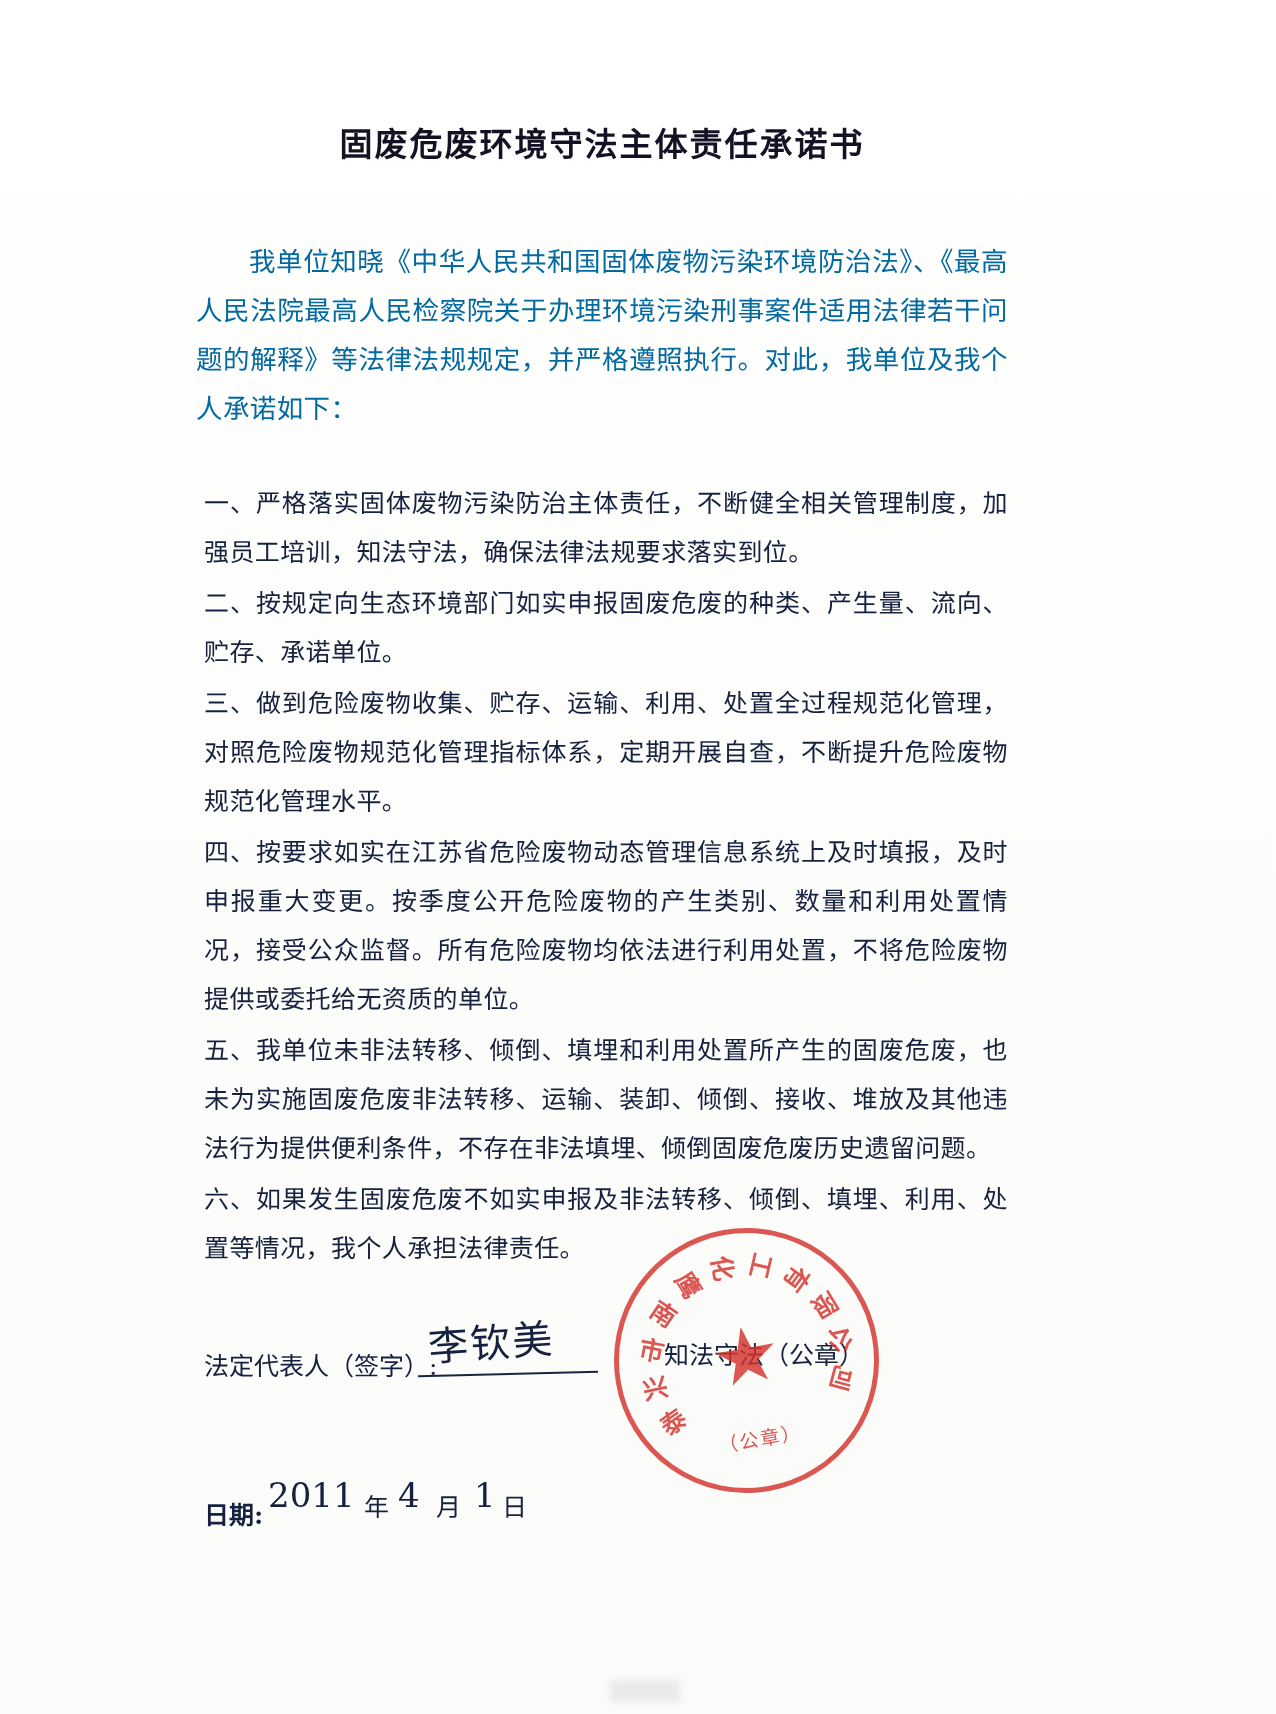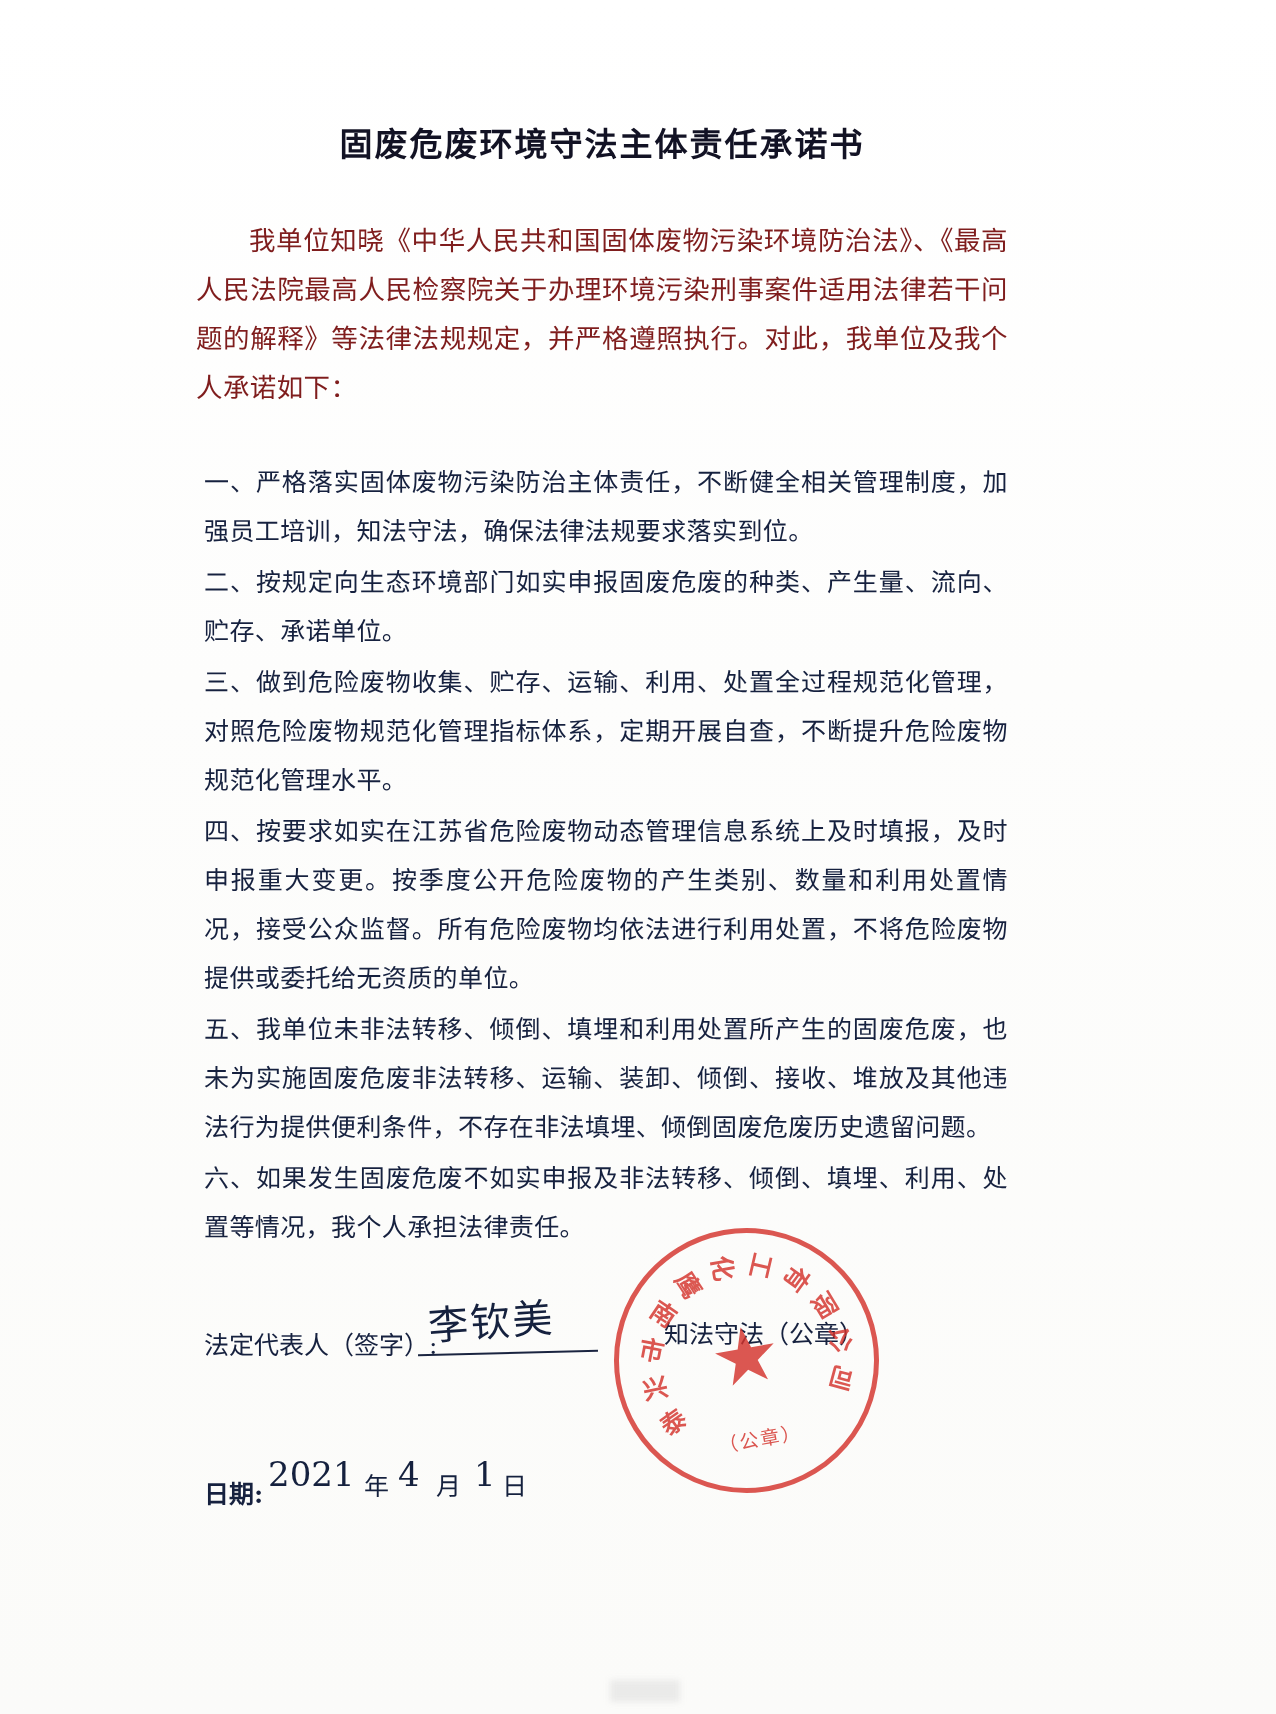--- a/index.html
+++ b/index.html
@@ -32,29 +32,29 @@
     left: 196px;
     top: 118px;
     width: 812px;
   }
   .doc-title {
     text-align: center;
     font-size: 33px;
     font-weight: bold;
     letter-spacing: 2px;
     color: #121224;
-    margin: 0 0 50px 0;
+    margin: 0 0 71px 0;
     font-family: "DejaVu Serif", "Liberation Serif", serif;
   }
   .para {
     font-size: 26.5px;
     line-height: 49px;
     text-align: justify;
     text-justify: inter-ideograph;
-    color: #7f1d1d;
+    color: #0369a1;
     margin: 0;
     letter-spacing: 0.4px;
   }
   .para.intro {
     text-indent: 2em;
     margin-bottom: 46px;
   }
   .clause {
     font-size: 25px;
     line-height: 49px;
@@ -215,21 +215,21 @@
 
     <div class="sign-row">
       <span class="sign-label">法定代表人（签字）:</span>
       <span class="sign-handwriting">李钦美</span>
       <span class="sign-underline"></span>
       <span class="unit-label">知法守法（公章）</span>
     </div>
 
     <div class="date-row">
       <span class="date-label">日期:</span>
-      <span class="date-hand date-year">2021</span>
+      <span class="date-hand date-year">2011</span>
       <span class="date-hand date-year-ch">年</span>
       <span class="date-hand date-month">4</span>
       <span class="date-hand date-month-ch">月</span>
       <span class="date-hand date-day">1</span>
       <span class="date-hand date-day-ch">日</span>
     </div>
   </div>
 
   <div class="seal">
     <div class="seal-inner">

